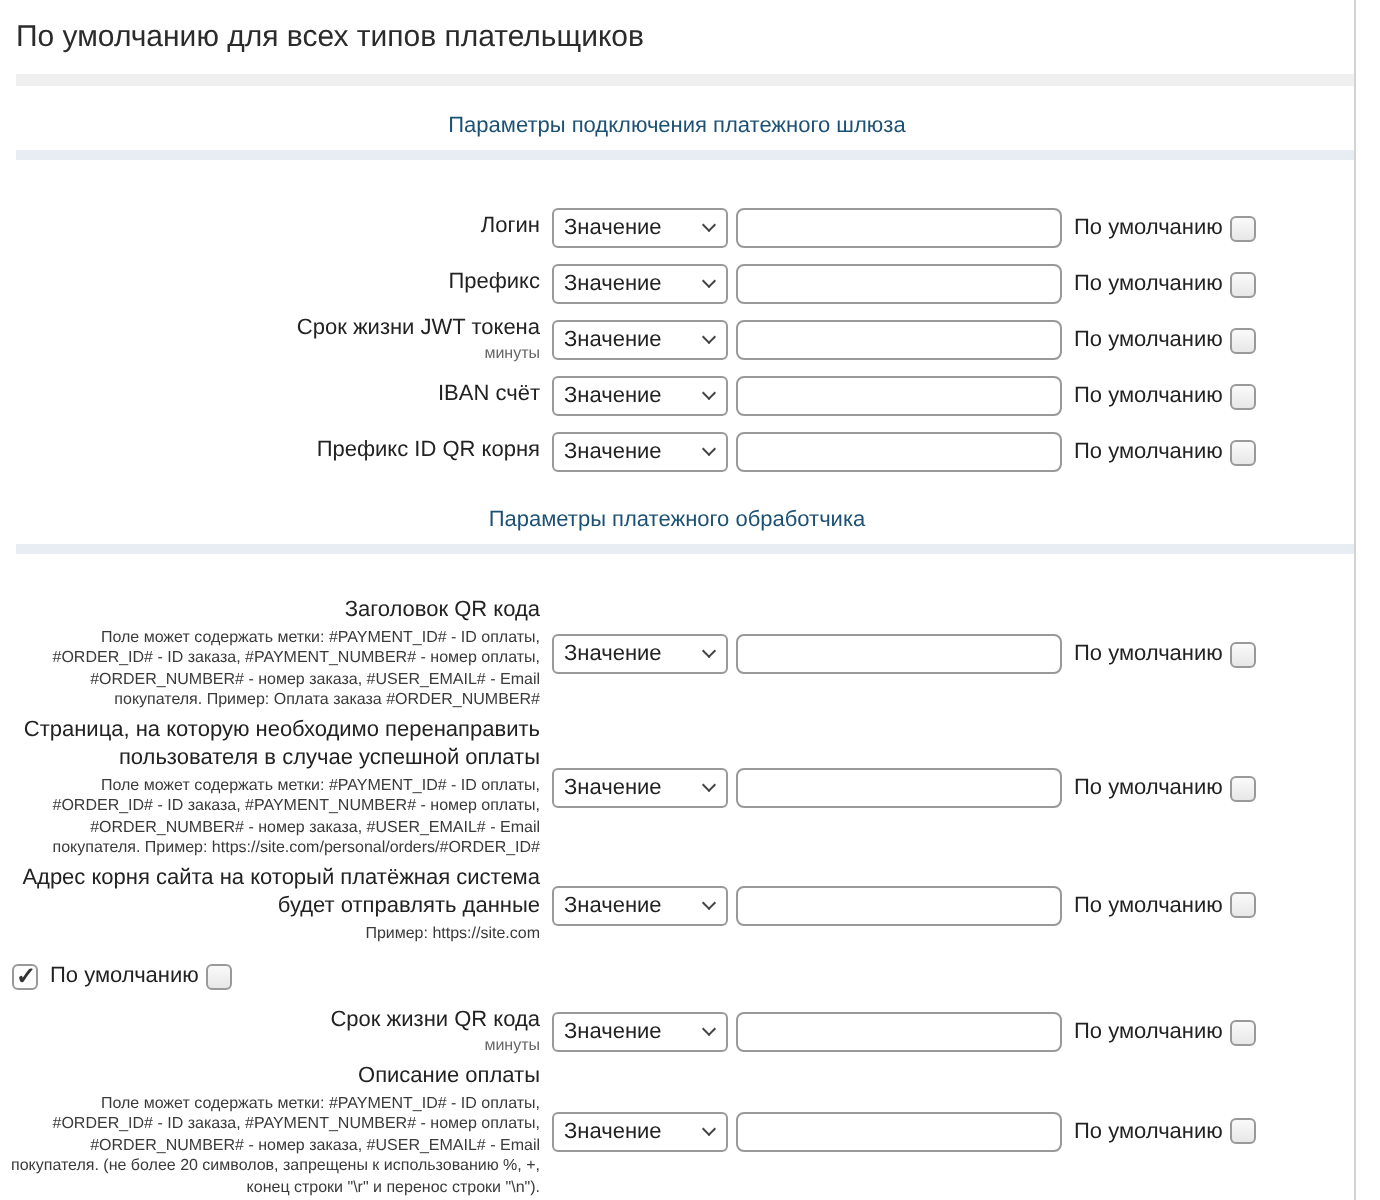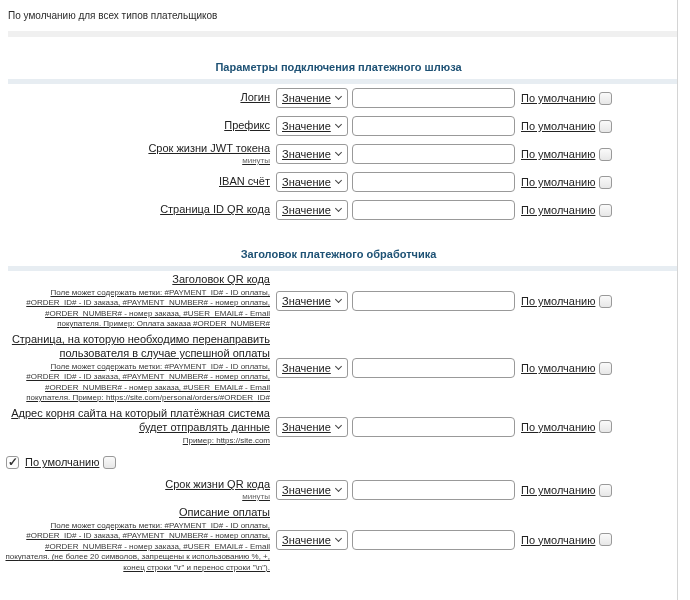--- a/index.html
+++ b/index.html
@@ -2,39 +2,39 @@
 <html><head>
 <meta charset="utf-8">
 <style>
   * { box-sizing: border-box; }
   html,body { margin:0; padding:0; background:#fff; }
   body {
     width:690px; height:600px; overflow:hidden;
     font-family:"Liberation Sans", sans-serif; color:#222;
   }
   .wrap { width:678px; min-height:600px; border-right:1px solid #d4d4d4; padding-bottom:14px; }
-  .page-title { font-size:10px; color:#2b2b2b; padding:10px 0 0 8px; }
+  .page-title { font-size:15px; color:#2b2b2b; padding:10px 0 0 8px; }
   .title-divider { height:6px; background:#f0f0f0; margin:10px 0 0 8px; }
   .section-header {
-    text-align:center; font-size:11px; font-weight:bold; color:#1d5174;
-    margin-top:24px;
+    text-align:center; font-size:11px; font-weight:normal; color:#1d5174;
+    margin-top:14px;
   }
   .section-bar { height:5px; background:#e7edf2; margin:6px 0 0 8px; }
-  .rows { padding-top:0;text-decoration:underline; }
+  .rows { padding-top:20px; }
   .row { display:flex; align-items:center; min-height:28px; padding:2px 0; }
   .lbl { width:270px; text-align:right; font-size:11px; color:#222; line-height:1.25; flex:0 0 270px; }
   .lbl .sub { display:block; font-size:8px; color:#666; }
   .lbl .desc { display:block; font-size:8px; color:#3a3a3a; line-height:1.3; margin-top:1px; }
   .ctrl { display:flex; align-items:center; margin-left:6px; gap:4px; }
   .sel {
     height:20px; border:1px solid #999; border-radius:3px; background:#fff;
     display:inline-flex; align-items:center; justify-content:space-between;
     padding:0 6px 0 5px; font-size:11px; color:#222; cursor:default;
   }
-  .sel-sm { width:72px; }
+  .sel-sm { width:88px; }
   .chev {
     width:5px; height:5px; border-right:1.2px solid #444; border-bottom:1.2px solid #444;
     transform:rotate(45deg); margin-top:-3px; margin-left:4px; flex:0 0 auto;
   }
   .txt {
     width:163px; height:20px; border:1px solid #999; border-radius:4px;
     font-size:11px; padding:0 4px; font-family:"Liberation Sans", sans-serif;
   }
   .deflbl { font-size:11px; color:#222; margin-left:2px; white-space:nowrap; }
   .cb {
@@ -109,34 +109,34 @@
             <span>Значение</span>
             <span class="chev"></span>
           </div>
         <input class="txt" type="text" style="">
         <span class="deflbl">По умолчанию</span>
         <span class="cb"></span>
       </div>
     </div>
 
     <div class="row">
-      <div class="lbl"><span>Страница ID QR кода</span></div>
+      <div class="lbl"><span>Префикс ID QR корня</span></div>
       <div class="ctrl">
         <div class="sel sel-sm">
             <span>Значение</span>
             <span class="chev"></span>
           </div>
         <input class="txt" type="text" style="">
         <span class="deflbl">По умолчанию</span>
         <span class="cb"></span>
       </div>
     </div>
   </div>
 
-  <div class="section-header">Заголовок платежного обработчика</div>
+  <div class="section-header">Параметры платежного обработчика</div>
   <div class="section-bar"></div>
 
   <div class="rows">
     <div class="row">
       <div class="lbl">
         <span>Заголовок QR кода</span>
         <span class="desc">Поле может содержать метки: #PAYMENT_ID# - ID оплаты, #ORDER_ID# - ID заказа, #PAYMENT_NUMBER# - номер оплаты, #ORDER_NUMBER# - номер заказа, #USER_EMAIL# - Email покупателя. Пример: Оплата заказа #ORDER_NUMBER#</span>
       </div>
       <div class="ctrl">
         <div class="sel sel-sm">

